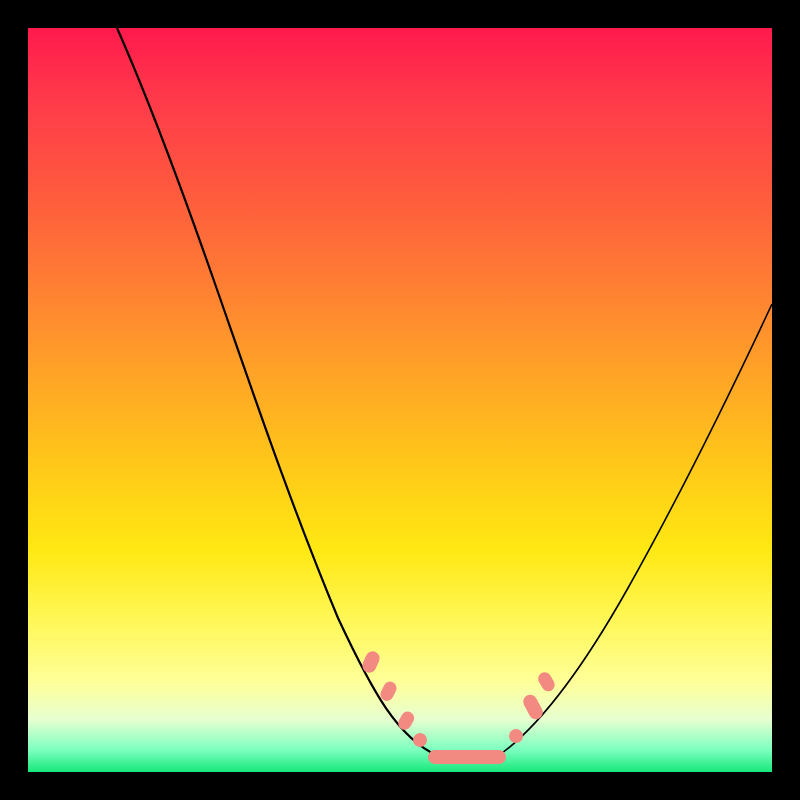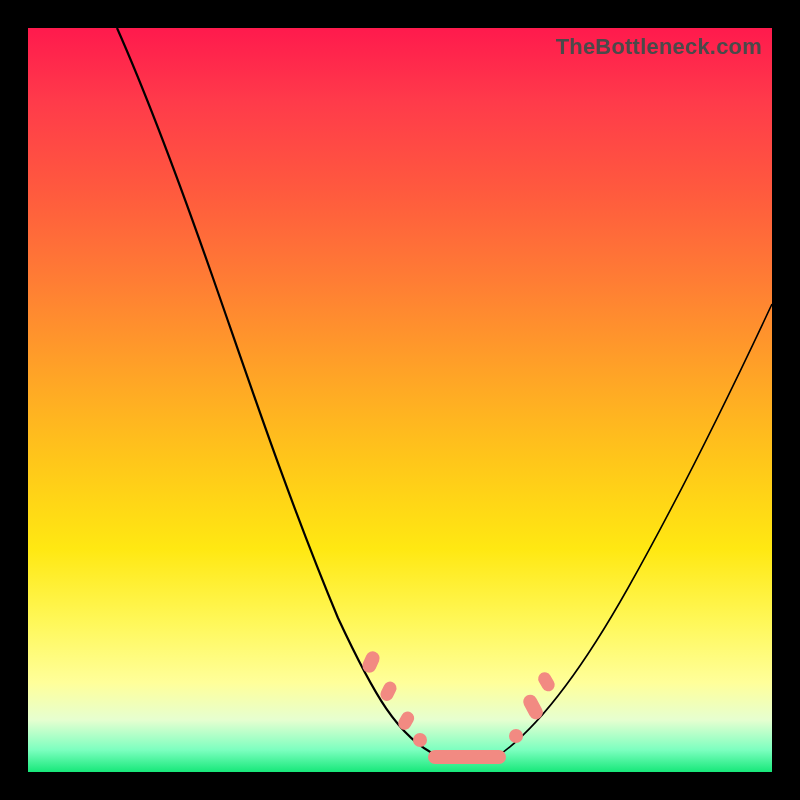--- a/index.html
+++ b/index.html
@@ -70,21 +70,20 @@
     fill: #f28a82;
     stroke: none;
   }
 </style>
 </head>
 <body>
 
 <div class="frame">
   <div class="plot-area">
 
-    <div class="watermark">TheBottleneck.com</div>
 
     <svg class="curve" viewBox="0 0 744 744" preserveAspectRatio="none">
 
       <path class="curve-path" d="M 89 0
                C 120 70, 150 150, 185 250
                C 220 350, 260 470, 310 590
                C 345 665, 370 710, 410 728"></path>
 
       <path class="curve-path" d="M 410 728 C 430 734, 450 734, 470 728"></path>
 

